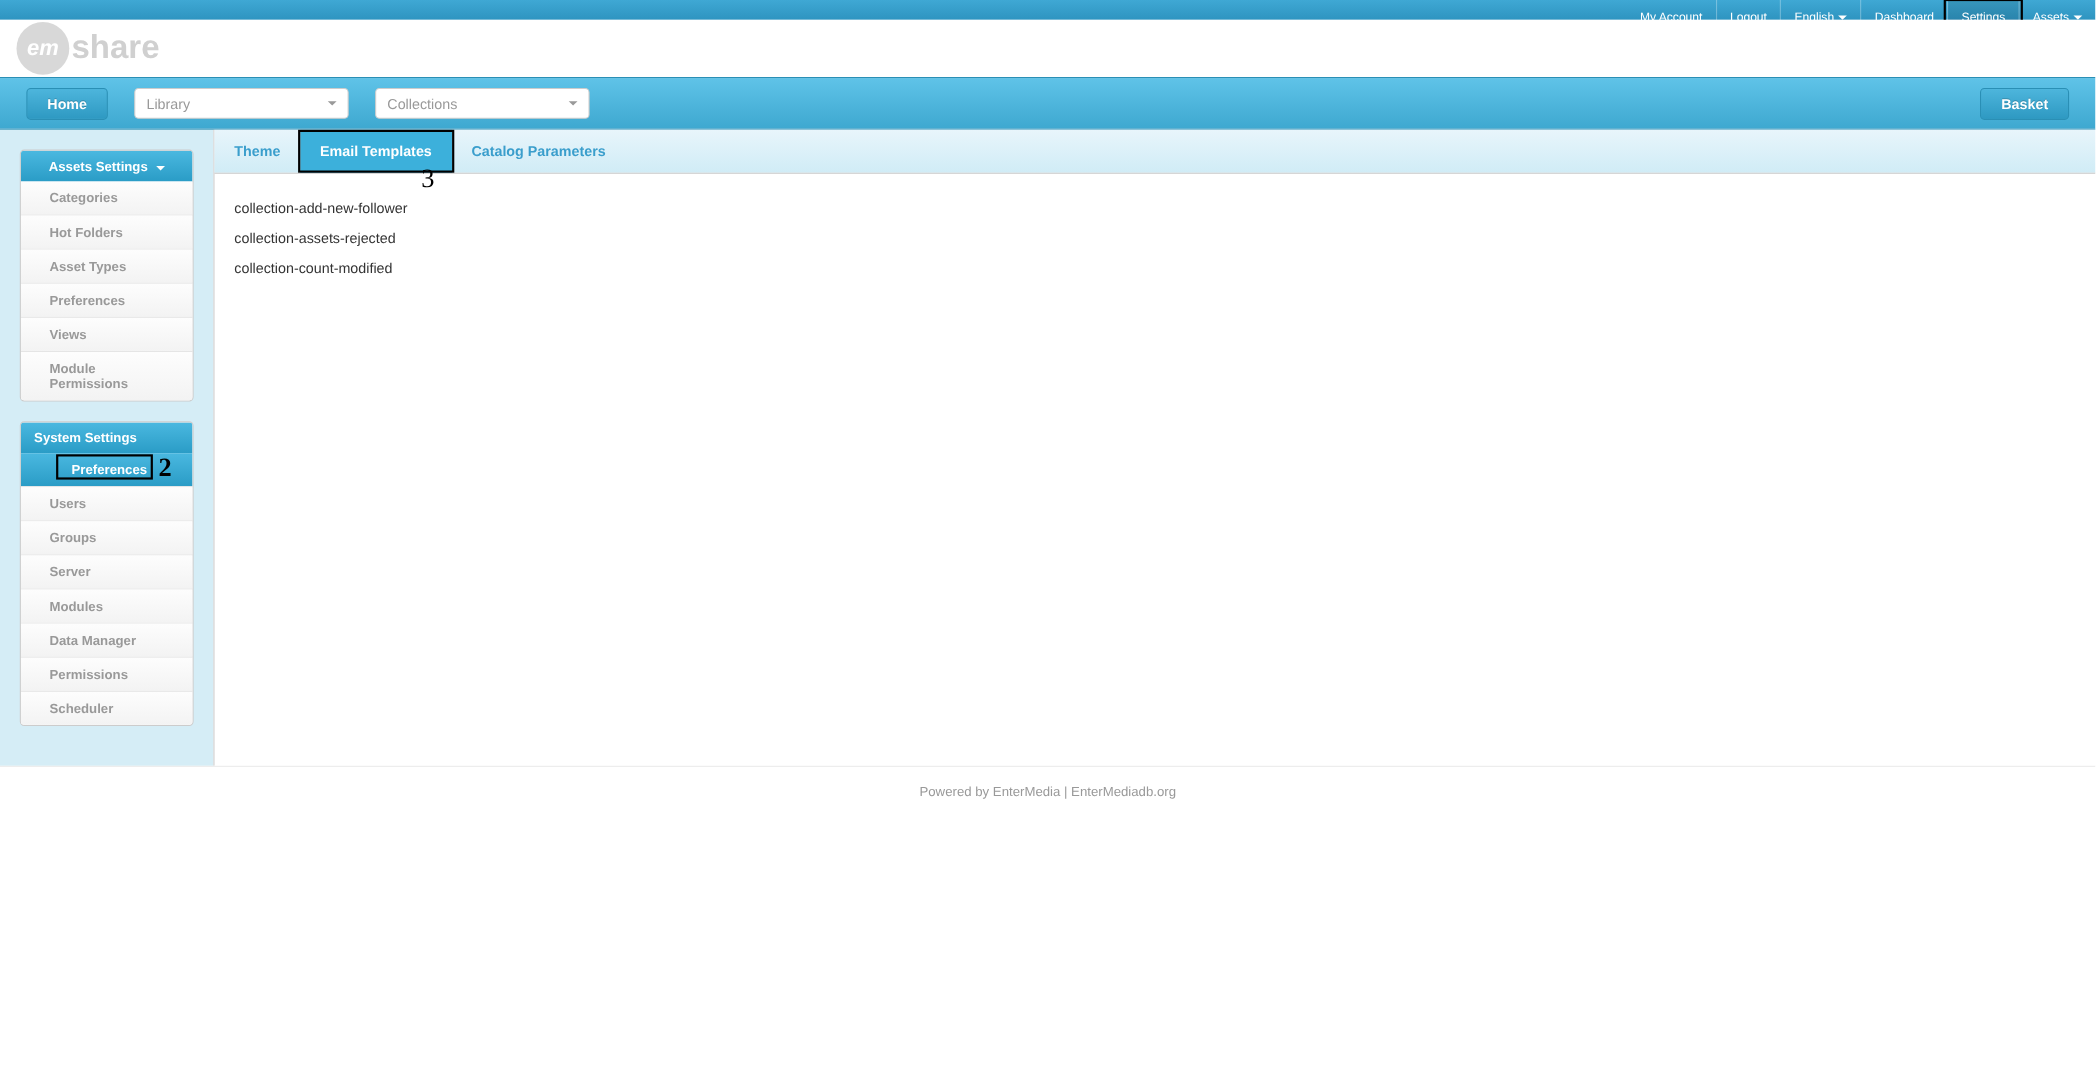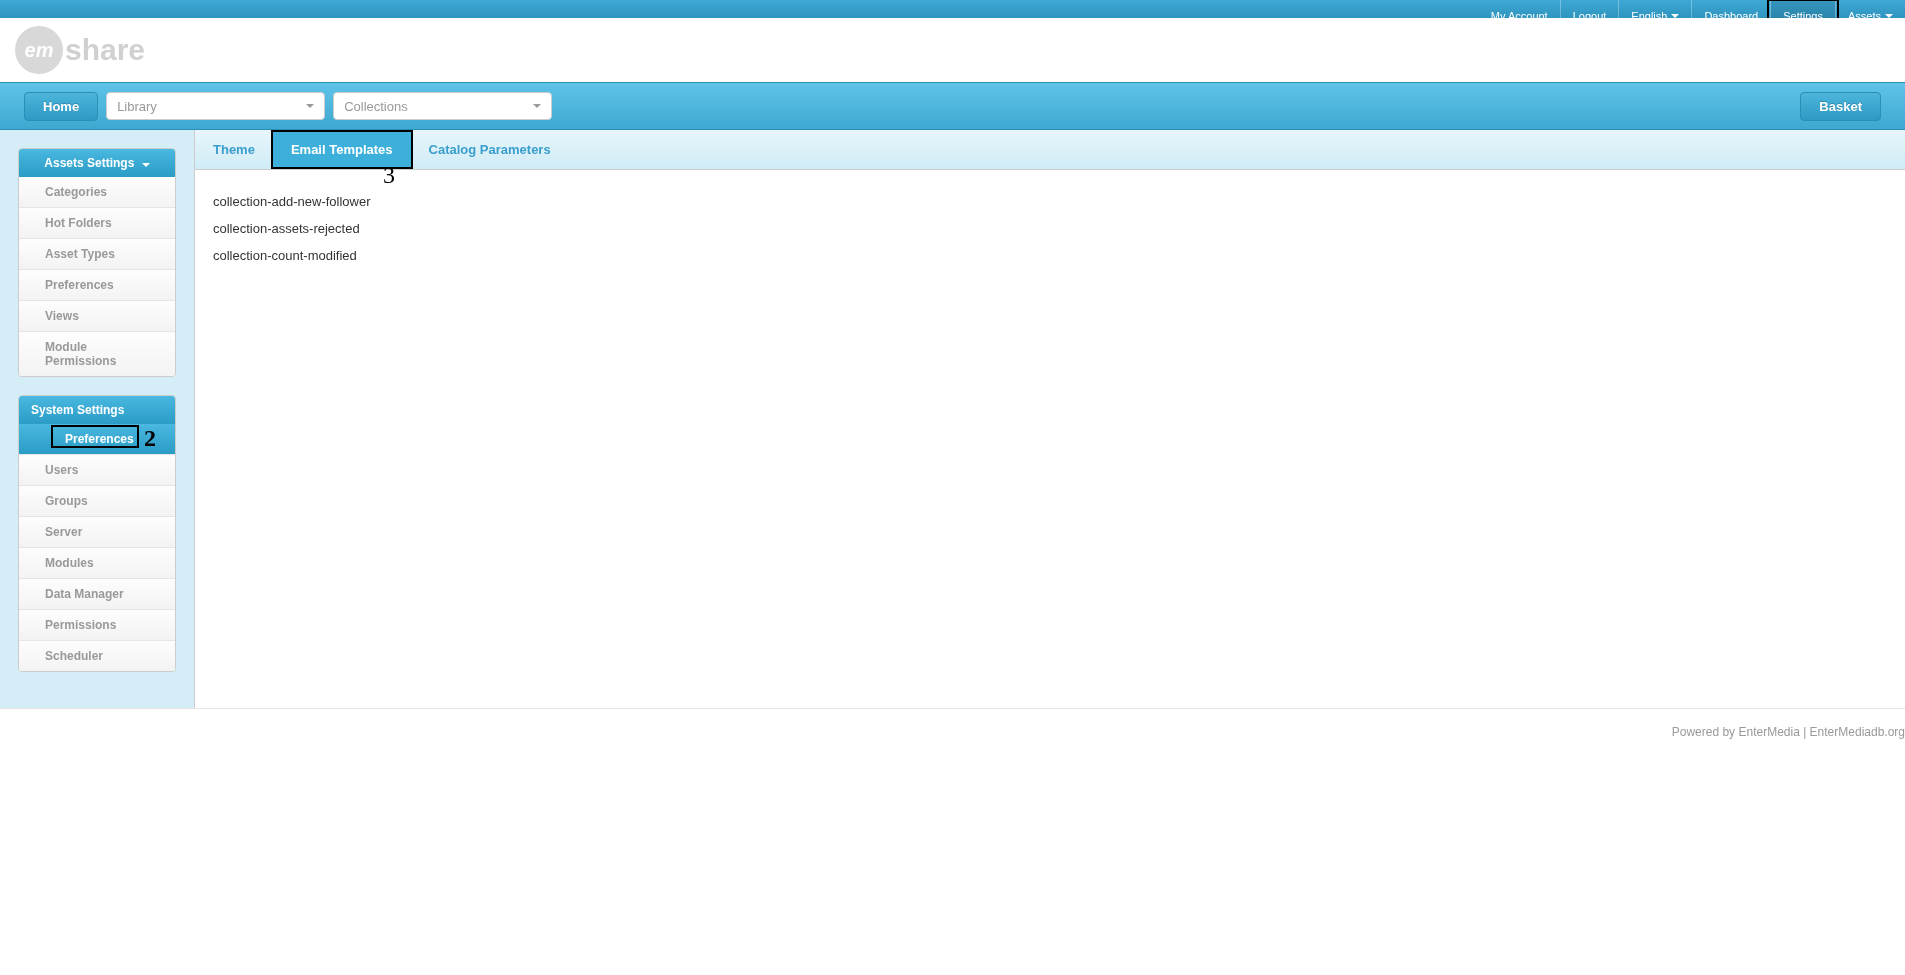--- a/index.html
+++ b/index.html
@@ -54,21 +54,21 @@
   font-family: "Times New Roman", serif;
   font-size: 24px;
   color: #000;
 }
 .box-outline {
   position: absolute;
   border: 2px solid #000;
   pointer-events: none;
 }
 .header {
-  height: 64px;
+  height: 52px;
   background: #fff;
   display: flex;
   align-items: center;
   padding: 0 15px;
   position: relative;
 }
 .logo {
   display: flex;
   align-items: center;
 }
@@ -109,27 +109,27 @@
   font-size: 13px;
   font-weight: bold;
   cursor: pointer;
   text-shadow: 0 -1px 0 rgba(0,0,0,0.2);
 }
 .dropdown {
   background: #fff;
   border: 1px solid #ccc;
   border-radius: 4px;
   height: 28px;
-  margin-left: 8px;
+  margin-left: 24px;
   padding: 0 10px;
   display: flex;
   align-items: center;
   justify-content: space-between;
   cursor: pointer;
-  width: 219px;
+  width: 195px;
 }
 .dropdown-text {
   color: #999;
   font-size: 13px;
 }
 .dropdown-arrow {
   width: 0;
   height: 0;
   border-left: 4px solid transparent;
   border-right: 4px solid transparent;
@@ -223,21 +223,21 @@
 .template-list {
   padding: 18px;
 }
 .template-item {
   padding: 6px 0;
   font-size: 13px;
   color: #333;
   cursor: pointer;
 }
 .footer {
-  text-align: right;
+  text-align: center;
   padding: 16px 0;
   color: #999;
   font-size: 12px;
   border-top: 1px solid #e5e5e5;
 }
 .settings-outline {
   position: absolute;
   border: 2px solid #000;
   top: -1px;
   left: -4px;

